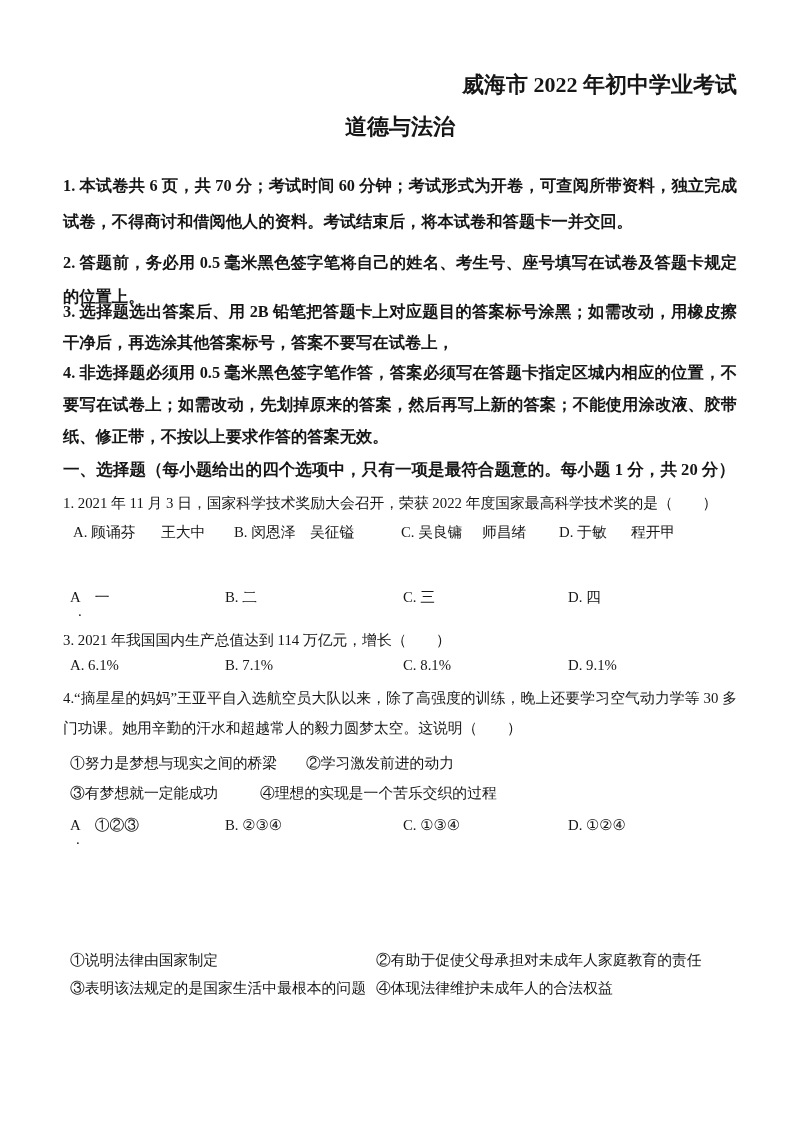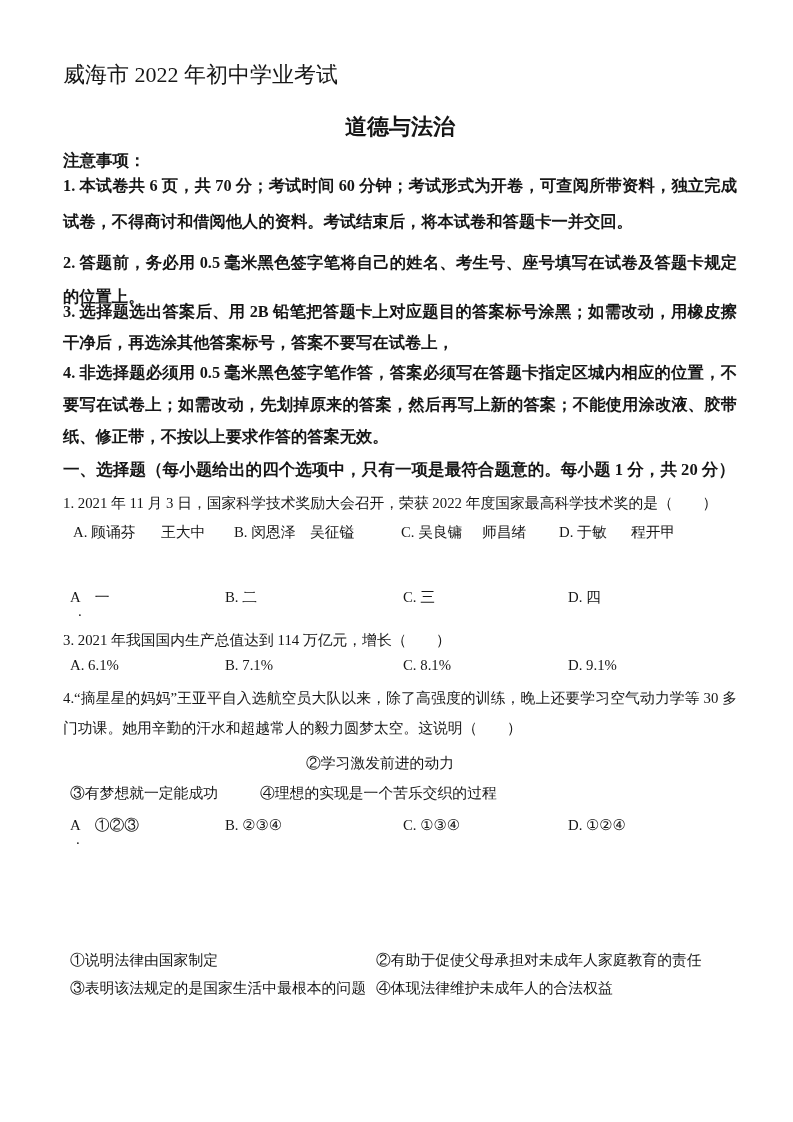--- a/index.html
+++ b/index.html
@@ -7,21 +7,21 @@
     position: relative;
     width: 793px;
     height: 1122px;
     background: #ffffff;
     font-family: "Liberation Serif", "DejaVu Serif", serif;
     color: #161616;
     overflow: hidden;
   }
   .ln { position: absolute; left: 63px; width: 674px; }
   .b { font-weight: bold; }
-  .title    { top: 60px;  line-height: 30px; font-size: 22px; font-weight: normal; text-align: left; }
+  .title    { top: 70px;  line-height: 30px; font-size: 22px; font-weight: bold; text-align: right; }
   .subtitle { top: 112px; line-height: 30px; font-size: 22px; font-weight: bold; text-align: center; }
   .notice-head { top: 149px; line-height: 24px; font-size: 16.5px; }
   .para { text-align: justify; }
   .n1 { top: 168px; line-height: 36px; font-size: 16.3px; }
   .n2 { top: 246px; line-height: 34px; font-size: 16.3px; }
   .n3 { top: 296px; line-height: 31px; font-size: 16.3px; }
   .n4 { top: 357px; line-height: 32px; font-size: 16.3px; }
   .sec { top: 458px; line-height: 24px; font-size: 16.6px; }
   .q   { font-size: 14.8px; line-height: 22px; }
   .qp  { font-size: 14.8px; line-height: 30px; text-align: justify; }
@@ -31,21 +31,20 @@
   .stray { position: absolute; font-size: 15px; line-height: 10px; color: #222; }
 </style>
 </head>
 <body>
 
 <div class="page">
 
   <div class="ln title">威海市 2022 年初中学业考试</div>
   <div class="ln subtitle">道德与法治</div>
 
-  <div class="ln notice-head b">注意事项：</div>
   <div class="ln para b n1">1. 本试卷共 6 页，共 70 分；考试时间 60 分钟；考试形式为开卷，可查阅所带资料，独立完成试卷，不得商讨和借阅他人的资料。考试结束后，将本试卷和答题卡一并交回。</div>
   <div class="ln para b n2">2. 答题前，务必用 0.5 毫米黑色签字笔将自己的姓名、考生号、座号填写在试卷及答题卡规定的位置上。</div>
   <div class="ln para b n3">3. 选择题选出答案后、用 2B 铅笔把答题卡上对应题目的答案标号涂黑；如需改动，用橡皮擦干净后，再选涂其他答案标号，答案不要写在试卷上，</div>
   <div class="ln para b n4">4. 非选择题必须用 0.5 毫米黑色签字笔作答，答案必须写在答题卡指定区城内相应的位置，不要写在试卷上；如需改动，先划掉原来的答案，然后再写上新的答案；不能使用涂改液、胶带纸、修正带，不按以上要求作答的答案无效。</div>
 
   <div class="ln sec b">一、选择题（每小题给出的四个选项中，只有一项是最符合题意的。每小题 1 分，共 20 分）</div>
 
   <div class="ln q" style="top:492px">1. 2021 年 11 月 3 日，国家科学技术奖励大会召开，荣获 2022 年度国家最高科学技术奖的是（　　）</div>
   <div class="ln q row" style="top:521px">
     <span class="seg" style="left:10px">A. 顾诵芬</span>
@@ -69,20 +68,21 @@
   <div class="ln q" style="top:629px">3. 2021 年我国国内生产总值达到 114 万亿元，增长（　　）</div>
   <div class="ln q row" style="top:654px">
     <span class="seg c1">A. 6.1%</span>
     <span class="seg c2">B. 7.1%</span>
     <span class="seg c3">C. 8.1%</span>
     <span class="seg c4">D. 9.1%</span>
   </div>
 
   <div class="ln qp" style="top:683px">4.“摘星星的妈妈”王亚平自入选航空员大队以来，除了高强度的训练，晚上还要学习空气动力学等 30 多门功课。她用辛勤的汗水和超越常人的毅力圆梦太空。这说明（　　）</div>
   <div class="ln q row" style="top:752px">
+    <span class="seg" style="left:7px">①努力是梦想与现实之间的桥梁</span>
     <span class="seg" style="left:243px">②学习激发前进的动力</span>
   </div>
   <div class="ln q row" style="top:782px">
     <span class="seg" style="left:7px">③有梦想就一定能成功</span>
     <span class="seg" style="left:197px">④理想的实现是一个苦乐交织的过程</span>
   </div>
   <div class="ln q row" style="top:814px">
     <span class="seg c1">A　①②③</span>
     <span class="seg c2">B. ②③④</span>
     <span class="seg c3">C. ①③④</span>

